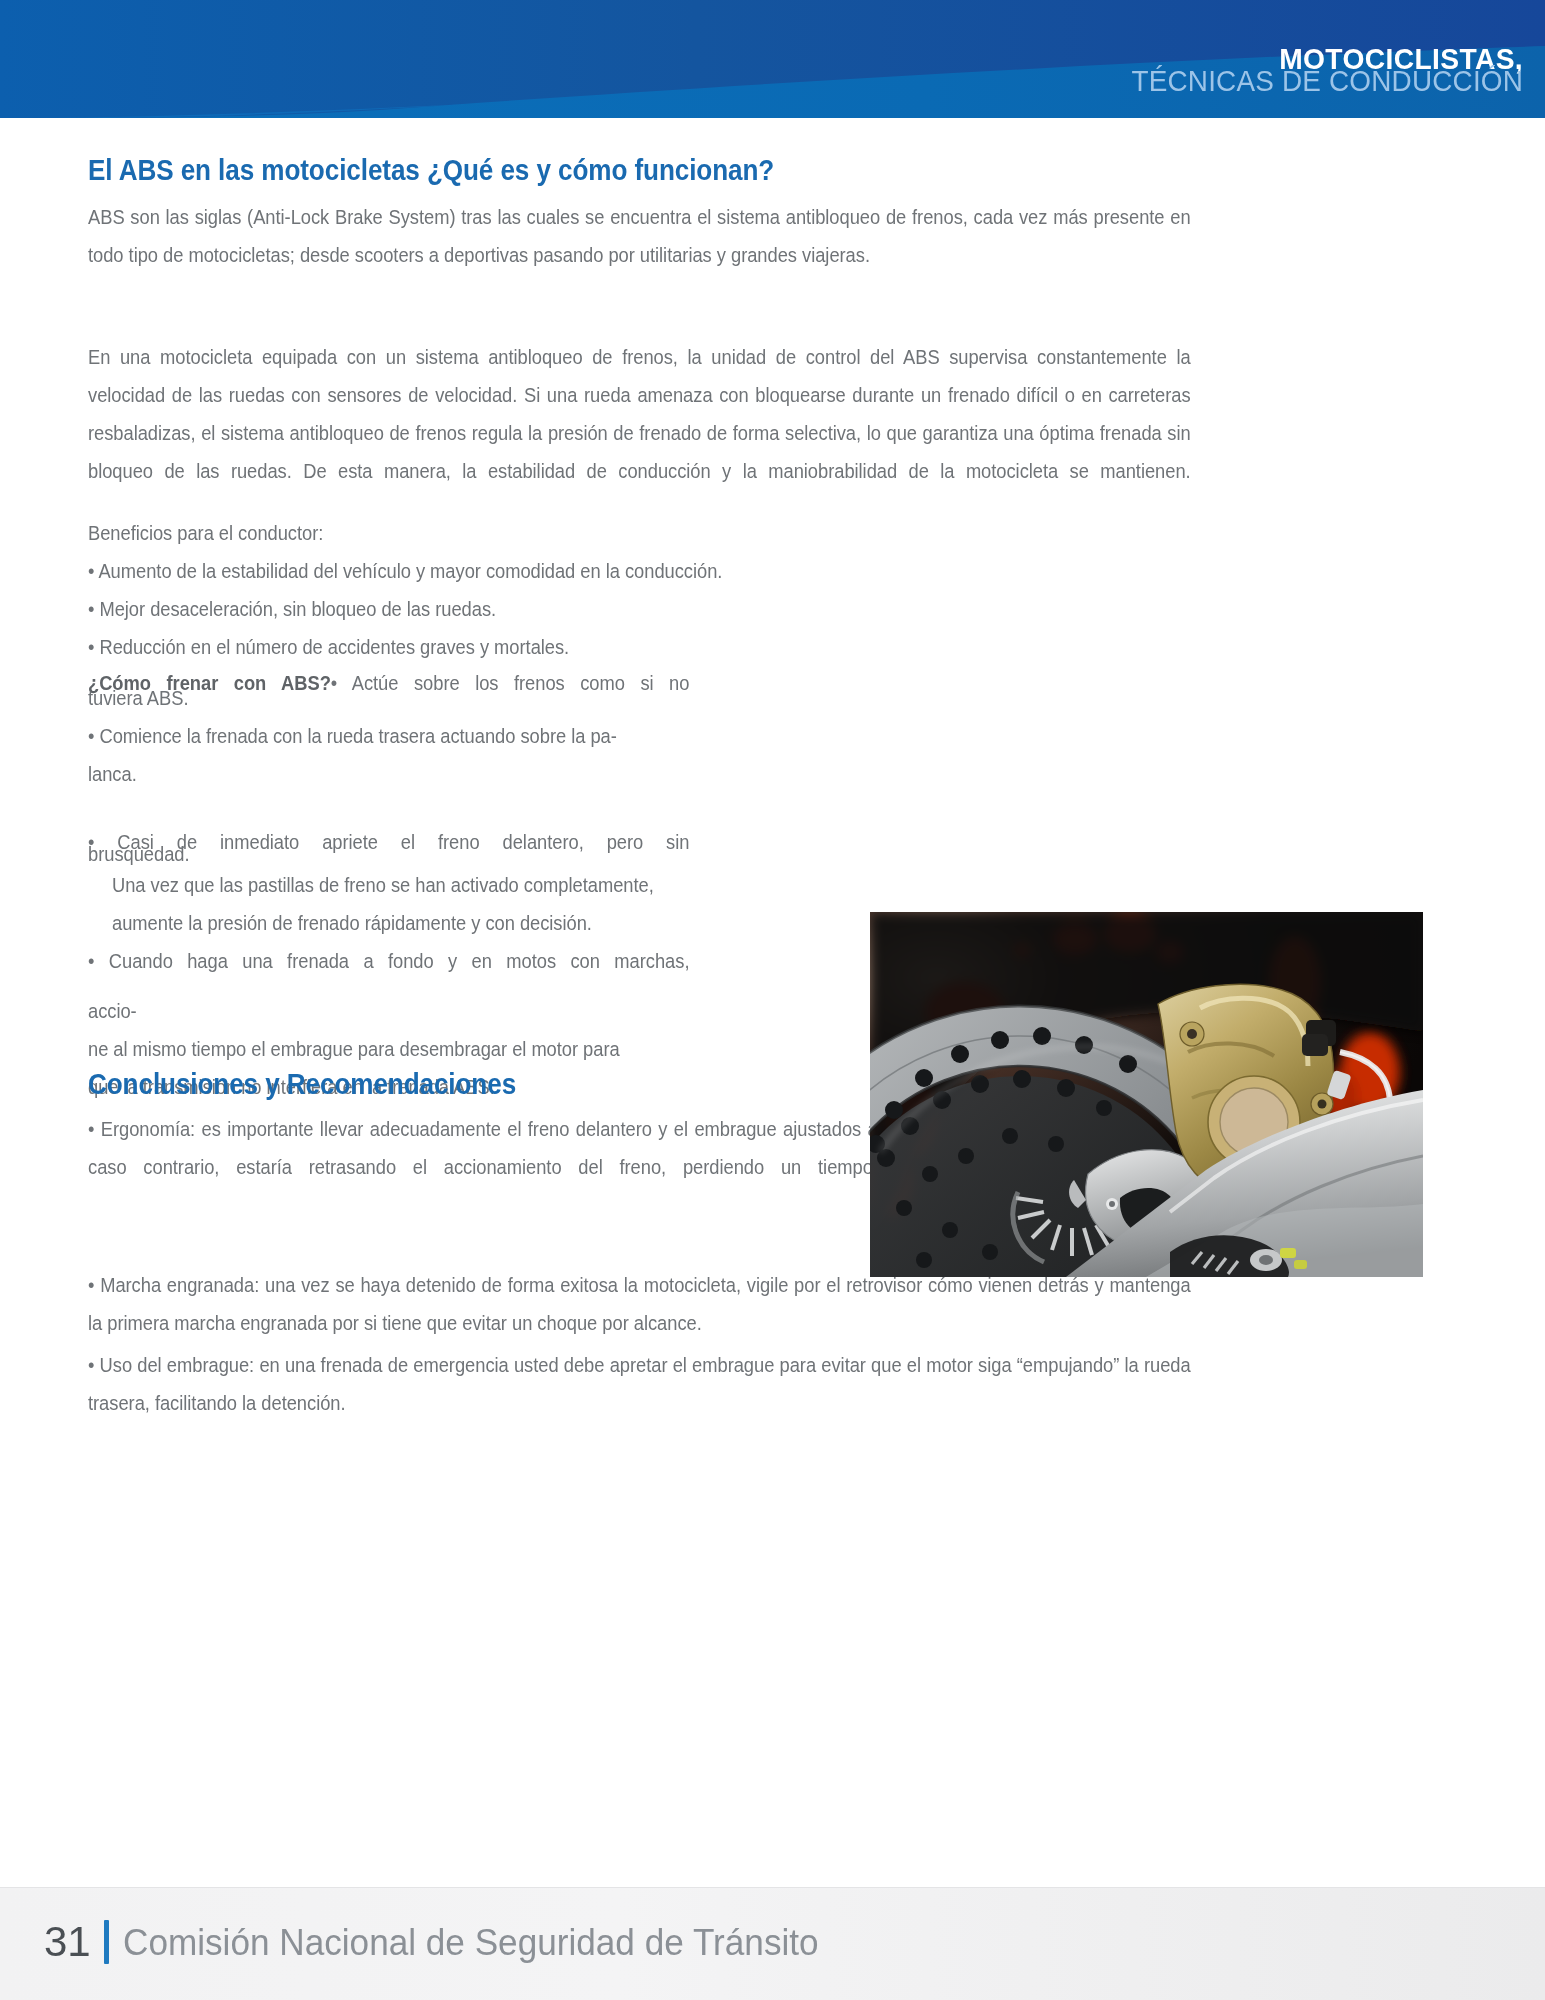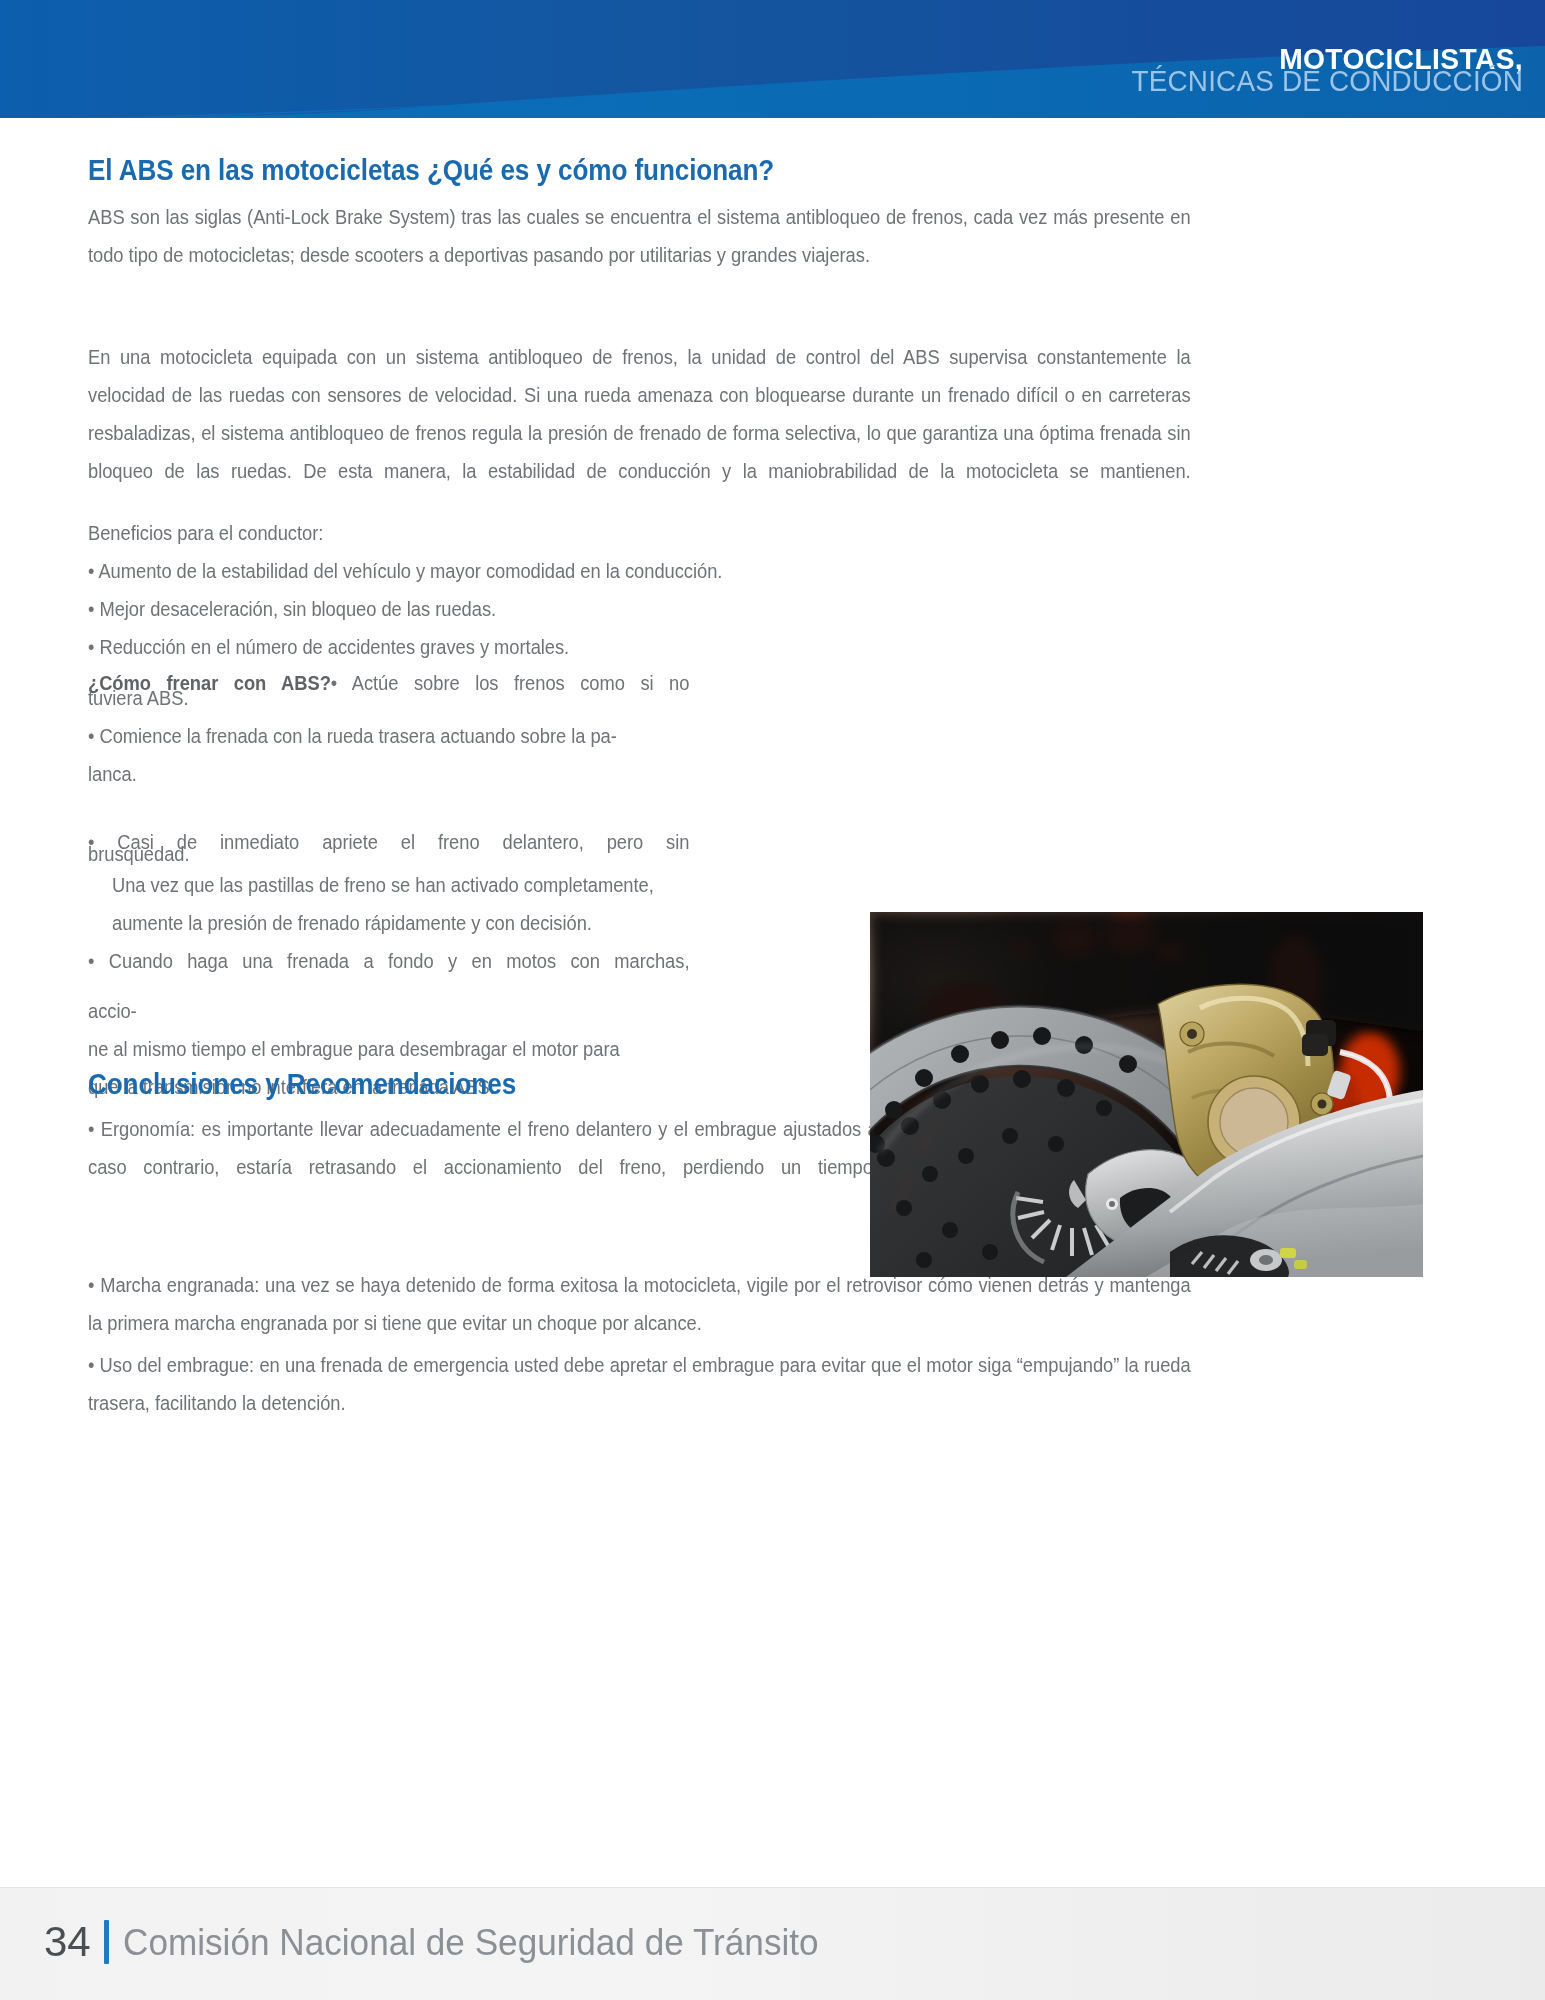--- a/index.html
+++ b/index.html
@@ -439,17 +439,17 @@
       <rect x="410" y="336" width="16" height="10" rx="3" fill="#d2d83f"></rect>
       <rect x="424" y="348" width="13" height="9" rx="3" fill="#c9cf3c"></rect>
     </g>
 
     <rect x="0" y="0" width="553" height="365" fill="none" stroke="#000000" stroke-width="0" opacity="0"></rect>
   </svg>
 </div>
 
 <div id="page-footer">
   <div id="footer-inner">
-    <span id="footer-page-number">34</span>
+    <span id="footer-page-number">31</span>
     <span id="footer-divider"></span>
     <span id="footer-org-name">Comisión Nacional de Seguridad de Tránsito</span>
   </div>
 </div>
 
 </body></html>

